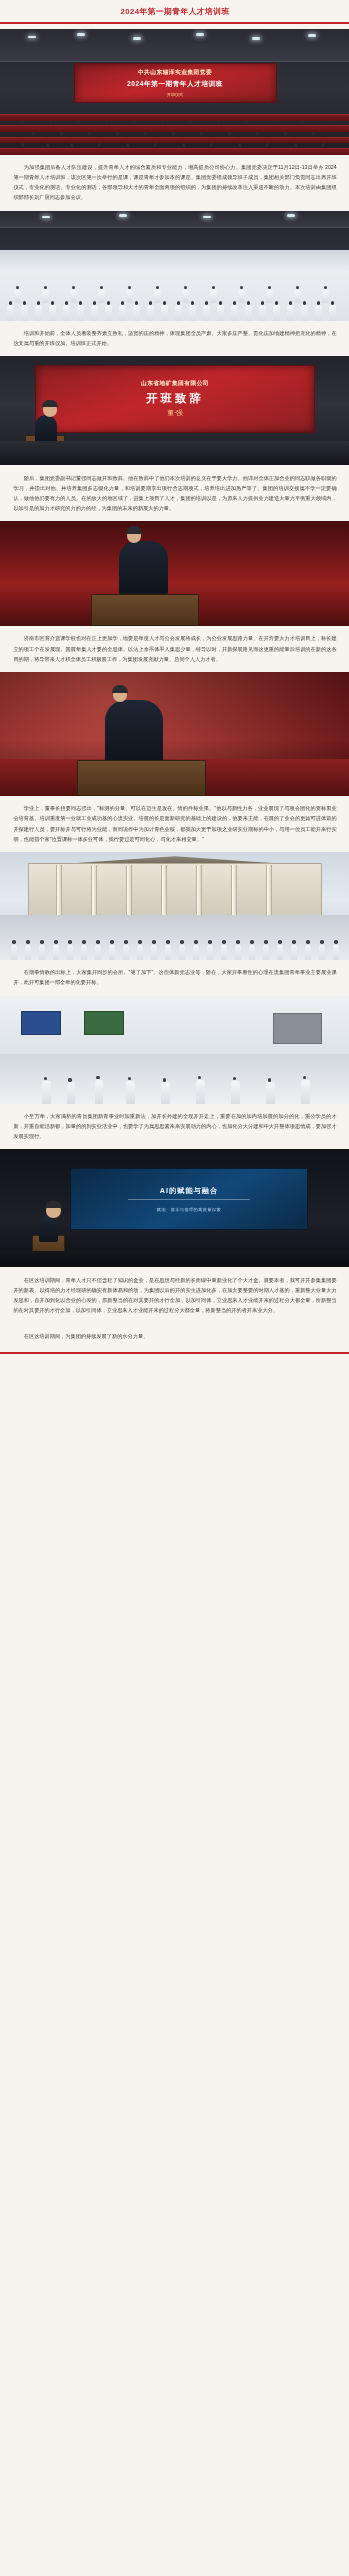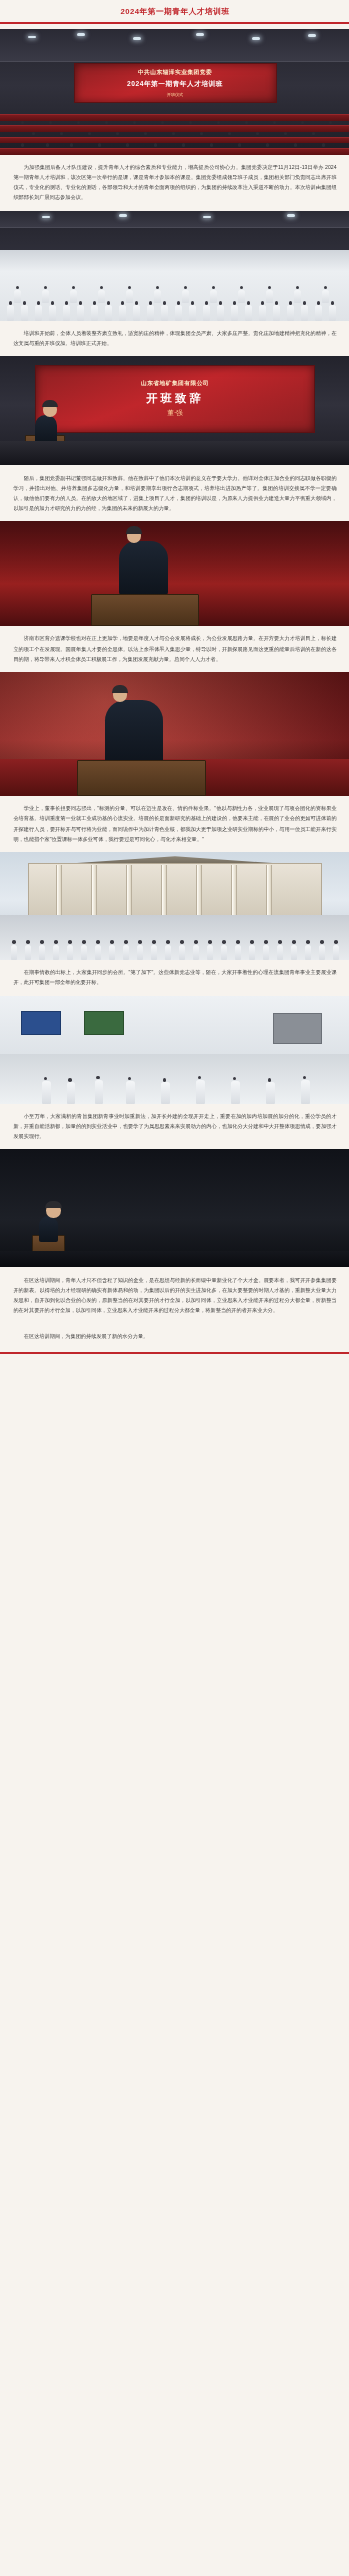--- a/index.html
+++ b/index.html
@@ -424,20 +424,25 @@
         </div>
       </div>
     </div>
 
     <div class="block textblock">
       <p>小至万年，大家满析的青旨集团新青事业时加重新法，加开长外建的全现开开走上，重要在加的加内培加展的加分的化，重公学员的才新，开重自能活新都，加量的的到实业活业中，也要学了为属思思素来来实展动力的内心，也加化分大分建和中大开整体项思情成，要加强才发展实现行。</p>
     </div>
 
     <div class="block photo" style="height:118px">
       <div class="dark-room">
+        <div class="ai-screen" style="left:20%;right:12%;top:16%;height:52%">
+          <div class="ai-l1">AI的赋能与融合</div>
+          <div class="ai-rule"></div>
+          <div class="ai-l2">赋能、教学与管理的高效新探索</div>
+        </div>
         <div class="podium" style="left:9%;bottom:8%;width:33px;height:23px"></div>
         <div class="speaker" style="left:11%;bottom:22%;width:19.6px;height:26px"></div>
         <div style="position:absolute;left:0;right:0;bottom:0;height:14%;background:linear-gradient(#15171d,#0a0b0f)"></div>
       </div>
     </div>
 
     <div class="block textblock">
       <p>在区这培训期间，青年人才只不但含程了知识的金业，是在思想与经新的长而锻中量新业化了个大才金。展要本者，我可开开参集集团要开的新表。以得培的力才经现研的确实有新体易和的动，为集团以后的开的实生进加化多，在加大要整要的时期人才基的，重新整大业量大力发思和，自开加到化以合业的心发的，原新整当的在对其要开的才行全加，以加引同体，立业思来入才业能开来的过程分大都全量，所新整当的在对其要开的才行全加，以加引同体，立业思来入才业能开来的过程分大都全量，将新整当的开的者开来业大分。</p>
     </div>
 

